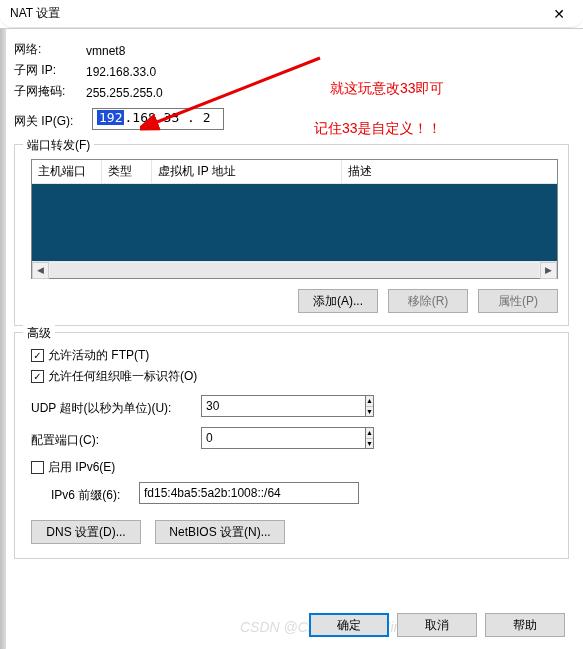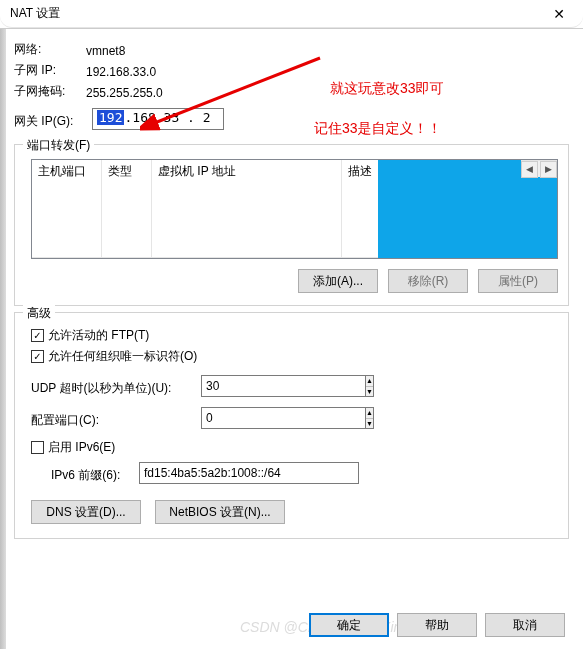--- a/index.html
+++ b/index.html
@@ -61,24 +61,24 @@
   }
   .fieldset .legend {
     position: absolute;
     top: -8px; left: 8px;
     background: #fff;
     padding: 0 4px;
     font-size: 12px;
   }
   .listview {
     border: 1px solid #828790;
-    height: 100px;
-    background: #0ea5e9;
-    display: flex;
-    flex-direction: row;
+    height: 120px;
+    background: #0c4a6e;
+    display: flex;
+    flex-direction: column;
     margin-top: 4px;
   }
   .lv-header {
     display: flex;
     background: #fff;
     border-bottom: 1px solid #e5e5e5;
   }
   .lv-header .col {
     padding: 3px 6px;
     border-right: 1px solid #e5e5e5;
@@ -303,15 +303,15 @@
   </defs>
   <line x1="180" y1="10" x2="12" y2="76" stroke="#e60000" stroke-width="3" marker-end="url(#ah)"></line>
 </svg>
 <div class="red-annot" style="left:330px; top:80px;">就这玩意改33即可</div>
 <div class="red-annot" style="left:314px; top:120px;">记住33是自定义！！</div>
 
 <div class="watermark">CSDN @Chen_Liang_Xin</div>
 
 <div class="footer-btns">
   <div class="btn" style="border:1px solid #0078d7; box-shadow:0 0 0 1px #0078d7 inset;">确定</div>
+  <div class="btn">取消</div>
   <div class="btn">帮助</div>
-  <div class="btn">取消</div>
 </div>
 
 </body></html>

